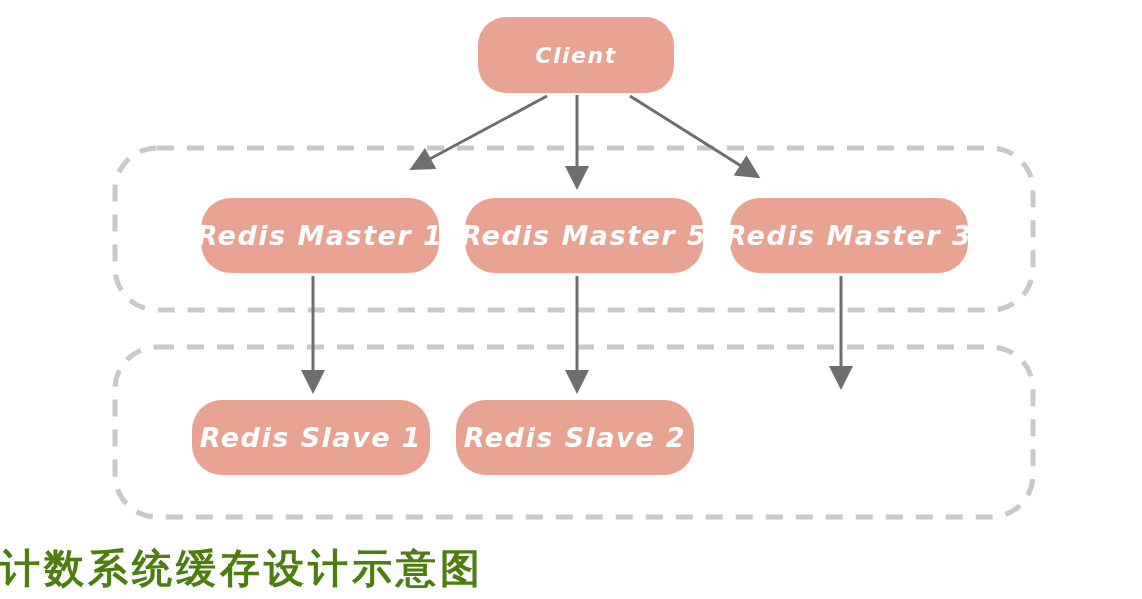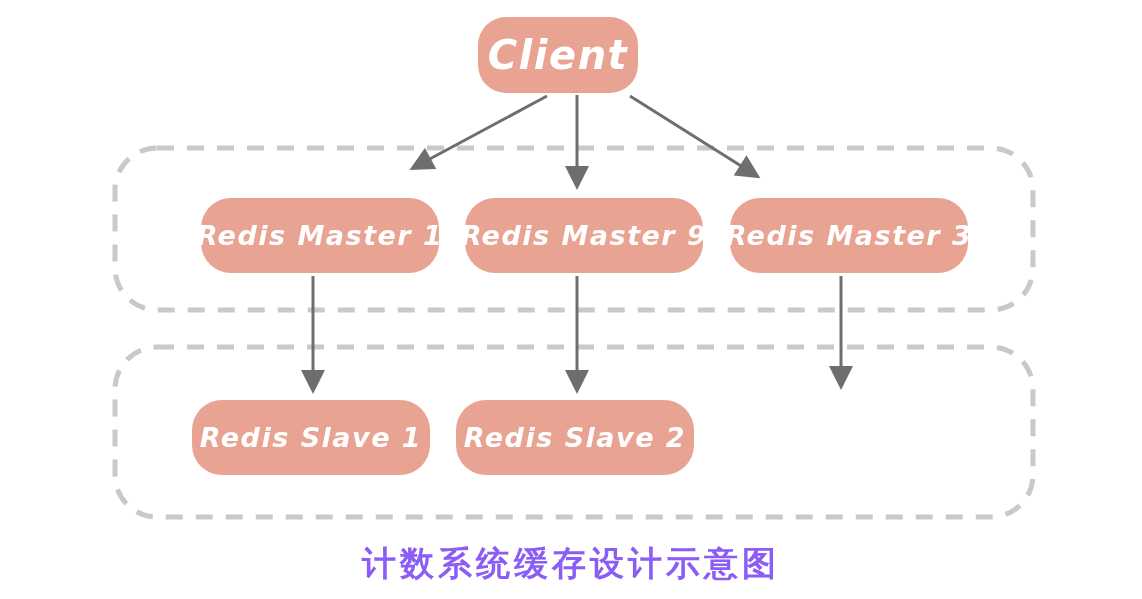--- a/index.html
+++ b/index.html
@@ -31,47 +31,46 @@
     align-items: center;
     justify-content: center;
     font-style: italic;
     font-weight: bold;
     letter-spacing: 1.5px;
     white-space: nowrap;
   }
   .node-client {
     left: 478px;
     top: 17px;
-    width: 160px;
+    width: 196px;
     height: 76px;
     border-radius: 28px;
-    font-size: 40px;
+    font-size: 22px;
     align-items: center;
   }
   .node-mid {
     width: 238px;
     height: 75px;
     border-radius: 30px;
     font-size: 27px;
   }
   .row-masters { top: 198px; margin-left: 9px; }
   .row-slaves  { top: 400px; }
   .col-1 { left: 192px; }
   .col-2 { left: 456px; }
   .col-3 { left: 721px; }
   .caption {
     position: absolute;
     left: 0;
     right: 0;
     top: 541px;
-    text-align: center;
-    font-size: 34px;
+    font-size: 40px;
     font-weight: bold;
     letter-spacing: 4px;
-    color: #8b5cf6;
+    color: #4d7c0f;
     user-select: none;
   }
 </style>
 </head>
 <body>
 
 <div class="canvas">
 
   <svg class="diagram-layer" viewBox="0 0 1142 599" xmlns="http://www.w3.org/2000/svg">
     <defs>
@@ -93,21 +92,21 @@
   </svg>
 
   <div class="node node-client">
     <span>Client</span>
   </div>
 
   <div class="node node-mid row-masters col-1">
     <span>Redis Master 1</span>
   </div>
   <div class="node node-mid row-masters col-2">
-    <span>Redis Master 9</span>
+    <span>Redis Master 5</span>
   </div>
   <div class="node node-mid row-masters col-3">
     <span>Redis Master 3</span>
   </div>
 
   <div class="node node-mid row-slaves col-1">
     <span>Redis Slave 1</span>
   </div>
   <div class="node node-mid row-slaves col-2">
     <span>Redis Slave 2</span>

